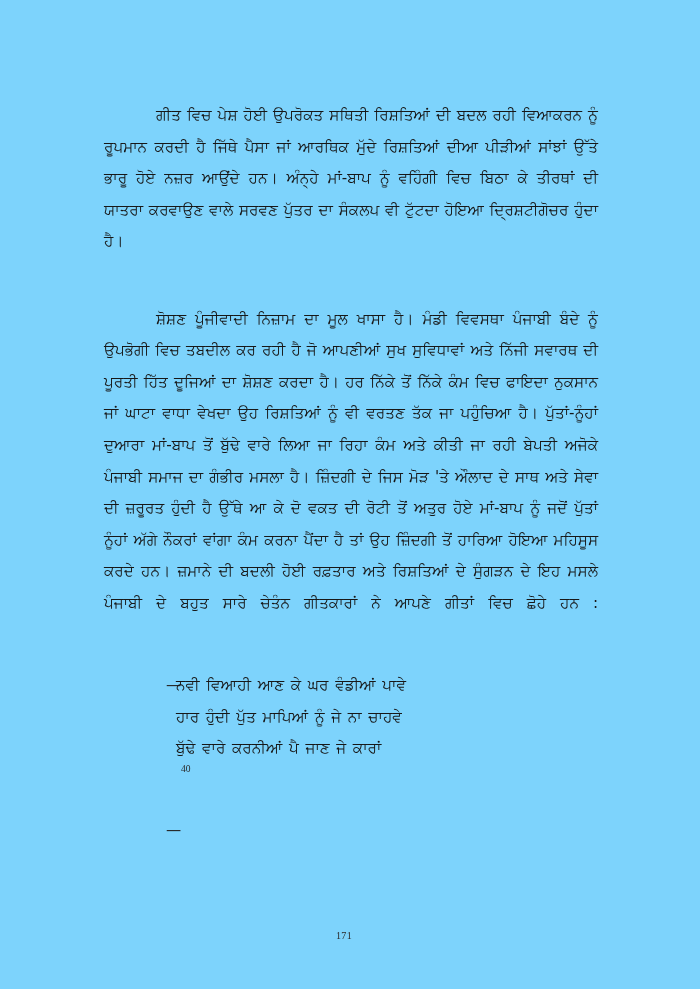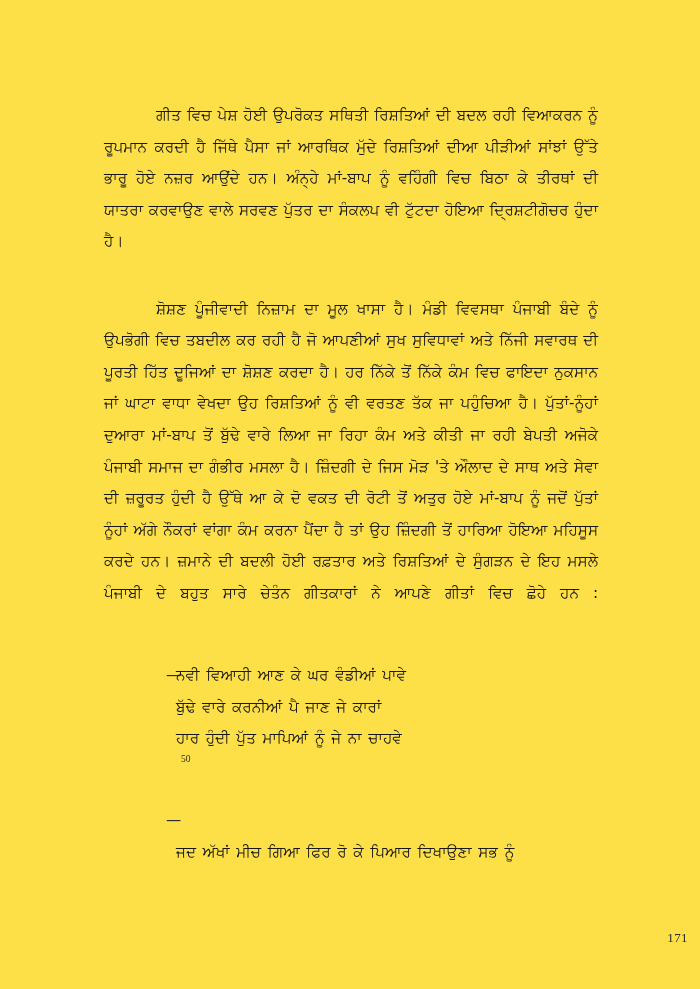--- a/index.html
+++ b/index.html
@@ -13,21 +13,21 @@
     background: #ffffff;
     font-family: "DejaVu Sans", "Liberation Sans", sans-serif;
     color: #1a1a1a;
     overflow: hidden;
     position: relative;
   }
 
   .page {
     position: absolute;
     inset: 0;
-    background: #fde047;
+    background: #7dd3fc;
   }
 
   .content {
     position: absolute;
     left: 104px;
     top: 100px;
     width: 494px;
   }
 
   
@@ -37,21 +37,21 @@
     line-height: 31.6px;
     text-align: justify;
     text-justify: inter-word;
     word-spacing: 0.06em;
     color: #171717;
   }
   .para.first-indent {
     text-indent: 52px;
   }
   .para + .para {
-    margin-top: 4px;
+    margin-top: 14px;
   }
 
   
   .para::after {
     content: "";
     display: inline-block;
     width: 100%;
   }
 
   
@@ -95,23 +95,23 @@
     color: #2a2a2a;
     font-family: "Liberation Serif", serif;
   }
 
   
   .page-number {
     position: absolute;
     left: 0;
     right: 12px;
     top: 930px;
-    text-align: right;
+    text-align: center;
     font-family: "Liberation Serif", serif;
-    font-size: 13px;
+    font-size: 10px;
     color: #2b2b2b;
     letter-spacing: 0.4px;
   }
 </style>
 </head>
 <body>
 
 <div class="page">
   <div class="content">
 
@@ -119,38 +119,34 @@
 
     <p class="para first-indent">ਸ਼ੋਸ਼ਣ ਪੂੰਜੀਵਾਦੀ ਨਿਜ਼ਾਮ ਦਾ ਮੂਲ ਖਾਸਾ ਹੈ। ਮੰਡੀ ਵਿਵਸਥਾ ਪੰਜਾਬੀ ਬੰਦੇ ਨੂੰ ਉਪਭੋਗੀ ਵਿਚ ਤਬਦੀਲ ਕਰ ਰਹੀ ਹੈ ਜੋ ਆਪਣੀਆਂ ਸੁਖ ਸੁਵਿਧਾਵਾਂ ਅਤੇ ਨਿੱਜੀ ਸਵਾਰਥ ਦੀ ਪੂਰਤੀ ਹਿੱਤ ਦੂਜਿਆਂ ਦਾ ਸ਼ੋਸ਼ਣ ਕਰਦਾ ਹੈ। ਹਰ ਨਿੱਕੇ ਤੋਂ ਨਿੱਕੇ ਕੰਮ ਵਿਚ ਫਾਇਦਾ ਨੁਕਸਾਨ ਜਾਂ ਘਾਟਾ ਵਾਧਾ ਵੇਖਦਾ ਉਹ ਰਿਸ਼ਤਿਆਂ ਨੂੰ ਵੀ ਵਰਤਣ ਤੱਕ ਜਾ ਪਹੁੰਚਿਆ ਹੈ। ਪੁੱਤਾਂ-ਨੂੰਹਾਂ ਦੁਆਰਾ ਮਾਂ-ਬਾਪ ਤੋਂ ਬੁੱਢੇ ਵਾਰੇ ਲਿਆ ਜਾ ਰਿਹਾ ਕੰਮ ਅਤੇ ਕੀਤੀ ਜਾ ਰਹੀ ਬੇਪਤੀ ਅਜੋਕੇ ਪੰਜਾਬੀ ਸਮਾਜ ਦਾ ਗੰਭੀਰ ਮਸਲਾ ਹੈ। ਜ਼ਿੰਦਗੀ ਦੇ ਜਿਸ ਮੋੜ 'ਤੇ ਔਲਾਦ ਦੇ ਸਾਥ ਅਤੇ ਸੇਵਾ ਦੀ ਜ਼ਰੂਰਤ ਹੁੰਦੀ ਹੈ ਉੱਥੇ ਆ ਕੇ ਦੋ ਵਕਤ ਦੀ ਰੋਟੀ ਤੋਂ ਅਤੁਰ ਹੋਏ ਮਾਂ-ਬਾਪ ਨੂੰ ਜਦੋਂ ਪੁੱਤਾਂ ਨੂੰਹਾਂ ਅੱਗੇ ਨੌਕਰਾਂ ਵਾਂਗਾ ਕੰਮ ਕਰਨਾ ਪੈਂਦਾ ਹੈ ਤਾਂ ਉਹ ਜ਼ਿੰਦਗੀ ਤੋਂ ਹਾਰਿਆ ਹੋਇਆ ਮਹਿਸੂਸ ਕਰਦੇ ਹਨ। ਜ਼ਮਾਨੇ ਦੀ ਬਦਲੀ ਹੋਈ ਰਫ਼ਤਾਰ ਅਤੇ ਰਿਸ਼ਤਿਆਂ ਦੇ ਸੁੰਗੜਨ ਦੇ ਇਹ ਮਸਲੇ ਪੰਜਾਬੀ ਦੇ ਬਹੁਤ ਸਾਰੇ ਚੇਤੰਨ ਗੀਤਕਾਰਾਂ ਨੇ ਆਪਣੇ ਗੀਤਾਂ ਵਿਚ ਛੋਹੇ ਹਨ :</p>
 
     <div class="verse-block">
       <div class="verse-row">
         <span class="verse-dash">—</span>
         <span class="verse-line">ਨਵੀ ਵਿਆਹੀ ਆਣ ਕੇ ਘਰ ਵੰਡੀਆਂ ਪਾਵੇ</span>
       </div>
       <div class="verse-row">
         <span class="verse-dash"></span>
+        <span class="verse-line">ਹਾਰ ਹੁੰਦੀ ਪੁੱਤ ਮਾਪਿਆਂ ਨੂੰ ਜੇ ਨਾ ਚਾਹਵੇ</span>
+      </div>
+      <div class="verse-row">
+        <span class="verse-dash"></span>
         <span class="verse-line">ਬੁੱਢੇ ਵਾਰੇ ਕਰਨੀਆਂ ਪੈ ਜਾਣ ਜੇ ਕਾਰਾਂ</span>
       </div>
       <div class="verse-row">
         <span class="verse-dash"></span>
-        <span class="verse-line">ਹਾਰ ਹੁੰਦੀ ਪੁੱਤ ਮਾਪਿਆਂ ਨੂੰ ਜੇ ਨਾ ਚਾਹਵੇ</span>
-      </div>
-      <div class="verse-row">
-        <span class="verse-dash"></span>
-          <span class="footnote-marker">50</span>
+          <span class="footnote-marker">40</span>
       </div>
     </div>
 
     <div class="verse-block second">
       <div class="verse-row">
         <span class="verse-dash">—</span>
-      </div>
-      <div class="verse-row">
-        <span class="verse-dash"></span>
-        <span class="verse-line">ਜਦ ਅੱਖਾਂ ਮੀਚ ਗਿਆ ਫਿਰ ਰੋ ਕੇ ਪਿਆਰ ਦਿਖਾਉਣਾ ਸਭ ਨੂੰ</span>
       </div>
     </div>
 
   </div>
 
   <div class="page-number">171</div>
 </div>
 
 </body></html>

